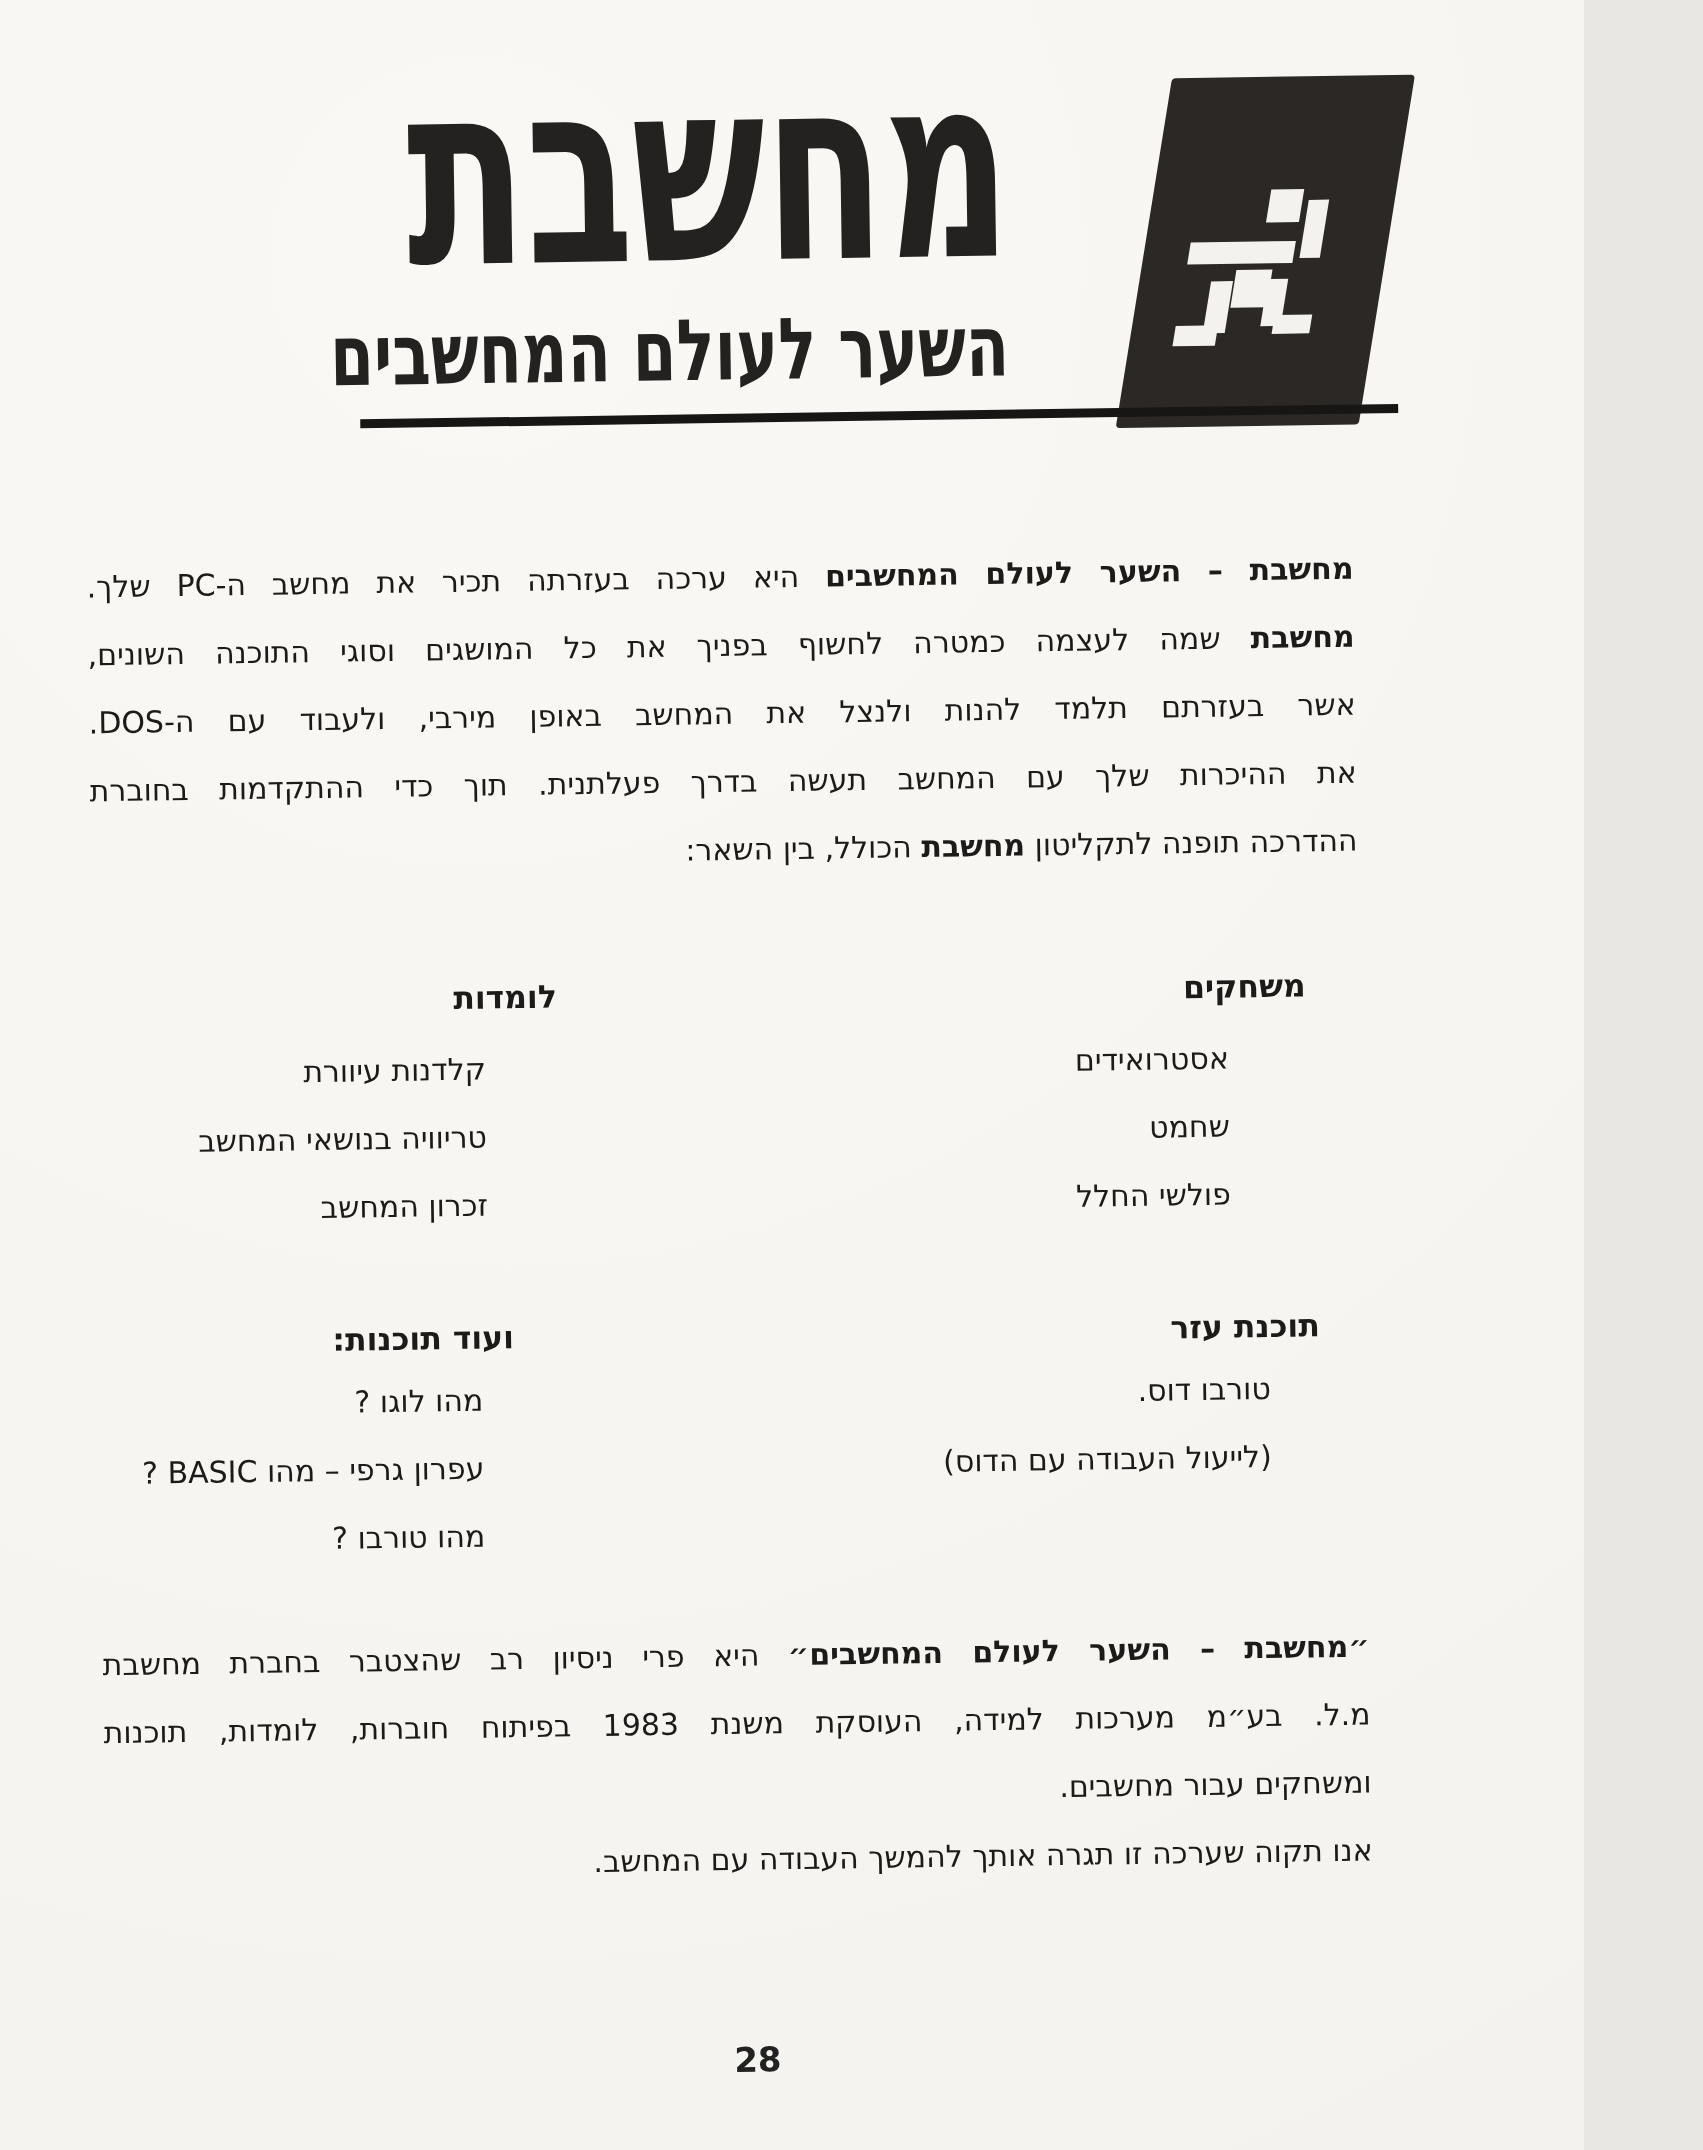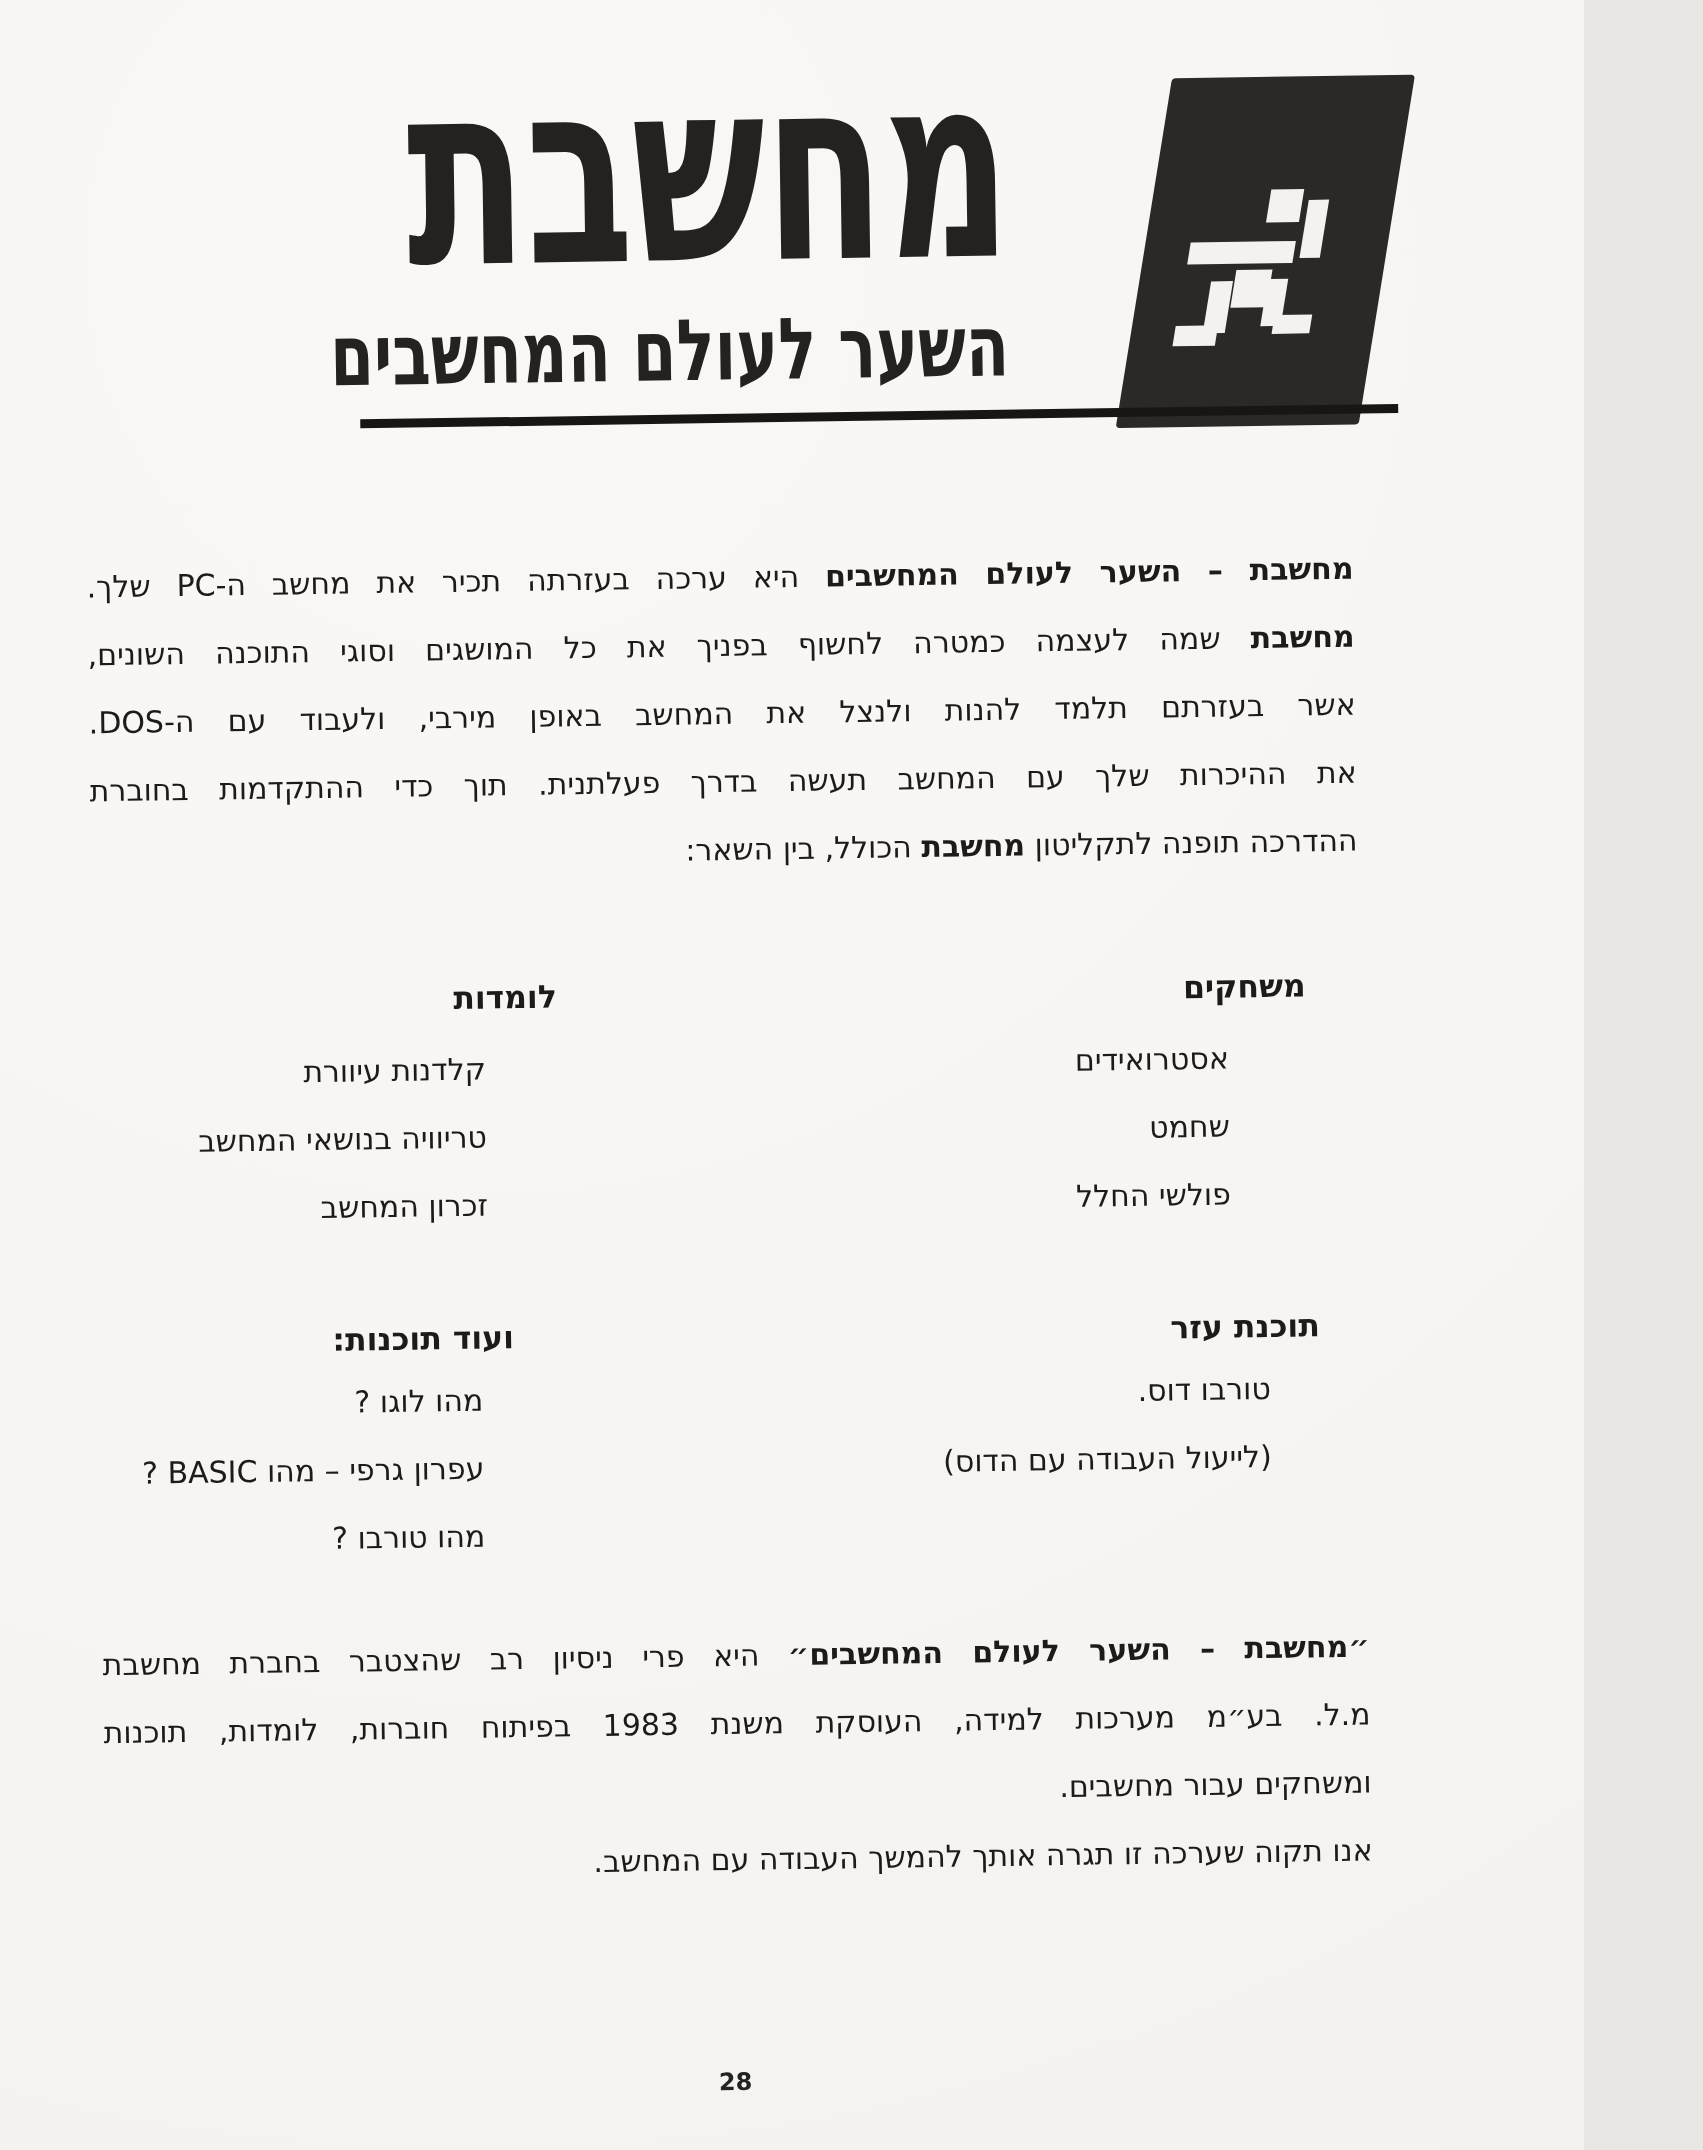--- a/index.html
+++ b/index.html
@@ -74,23 +74,22 @@
   .cat-item{
     font-size:30px;line-height:38px;margin:0 0 30px 0;white-space:nowrap;
   }
   .col-games .cat-item{margin-right:78px;}
   .col-tutorials .cat-item{margin-right:72px;}
   .col-utils .cat-item{margin-right:50px;}
   .col-more .cat-item{margin-right:31.5px;}
   
   .page-number{
     position:absolute;left:704px;top:2039px;width:63px;
-    font-size:24px;font-weight:bold;text-align:left;color:#222;
+    font-size:34px;font-weight:bold;text-align:right;color:#222;
     direction:ltr;
-    margin-top:28px;
   }
 </style>
 </head>
 <body>
 
 <div class="page">
   <div class="sheet">
 
     <header>
       <div class="logo-title">מחשבת</div>

